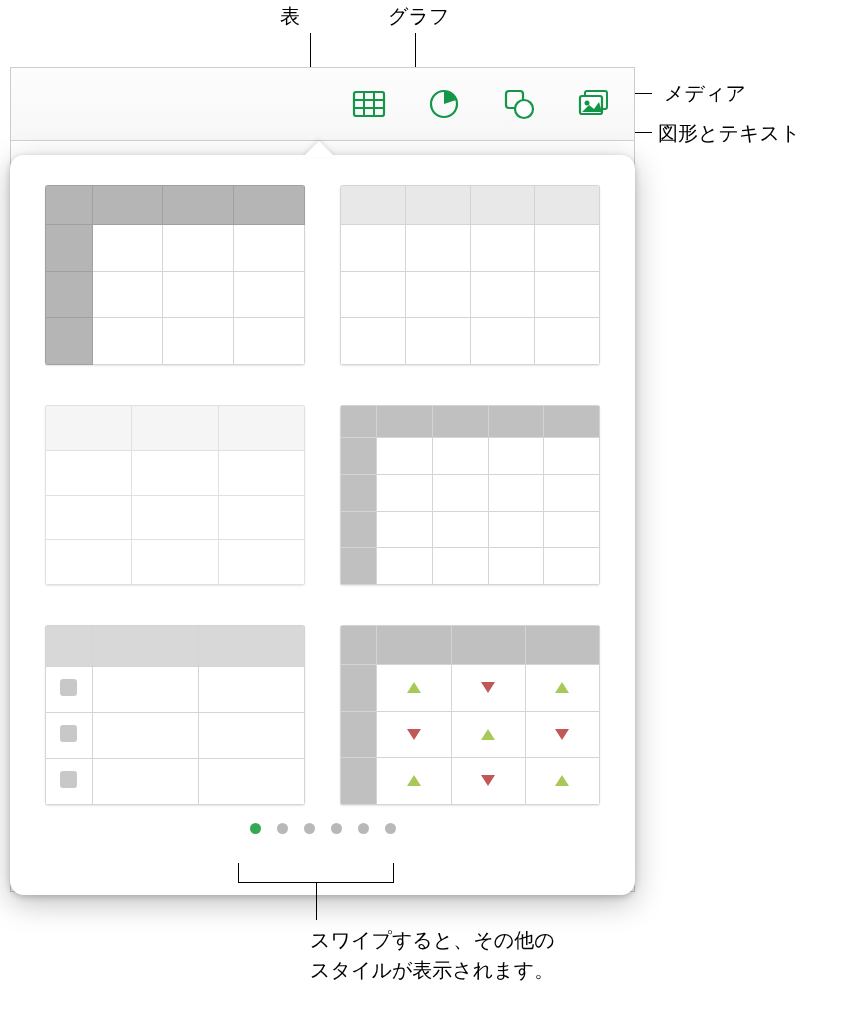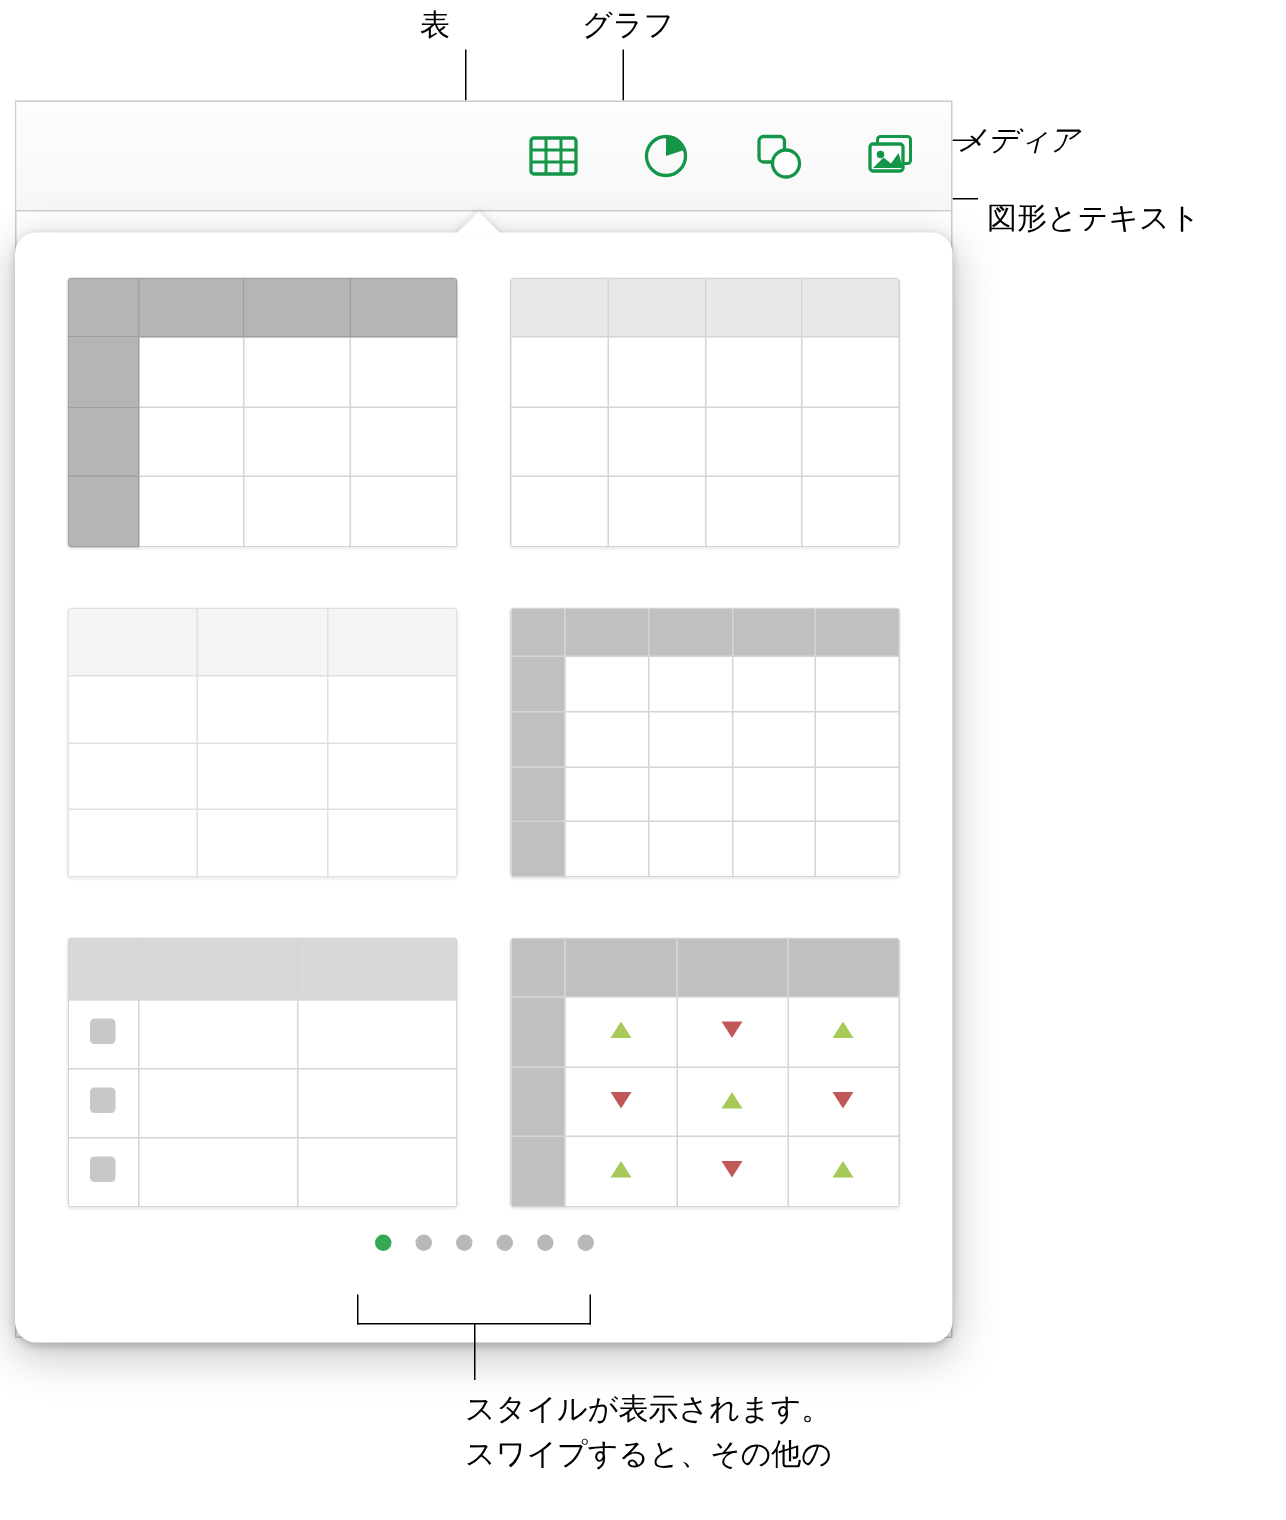--- a/index.html
+++ b/index.html
@@ -191,24 +191,24 @@
   </style>
 </head>
 <body>
 
 <div class="label" style="left:280px; top:3px;">表</div>
 <div class="label-line label-line-v" style="left:310px; top:33px; height:38px;"></div>
 
 <div class="label" style="left:388px; top:3px;">グラフ</div>
 <div class="label-line label-line-v" style="left:415px; top:33px; height:38px;"></div>
 
-<div class="label" style="left:638px; top:80px;font-style:italic;">メディア</div>
+<div class="label" style="left:664px; top:80px;">メディア</div>
 <div class="label-line label-line-h" style="left:614px; top:93px; width:38px;"></div>
 
-<div class="label" style="left:658px; top:132px;">図形とテキスト</div>
+<div class="label" style="left:658px; top:120px;">図形とテキスト</div>
 <div class="label-line label-line-h" style="left:522px; top:132px; width:130px;"></div>
 <div class="label-line label-line-v" style="left:522px; top:115px; height:18px;"></div>
 
 <div class="app-window">
   <div class="toolbar">
     <div class="toolbar-btn">
       <svg viewBox="0 0 34 34">
         <rect x="2" y="5" width="30" height="24" rx="2" fill="none" stroke="#149648" stroke-width="2.2"></rect>
         <line x1="2" y1="13" x2="32" y2="13" stroke="#149648" stroke-width="2"></line>
         <line x1="2" y1="21" x2="32" y2="21" stroke="#149648" stroke-width="2"></line>
@@ -438,15 +438,15 @@
     <span class="dot"></span>
     <span class="dot"></span>
     <span class="dot"></span>
     <span class="dot"></span>
     <span class="dot"></span>
   </div>
 </div>
 
 <div class="dots-bracket"></div>
 <div class="label" style="left:310px; top:925px; text-align:left; line-height:1.5;">
+  <div>スワイプすると、その他の</div>
   <div>スタイルが表示されます。</div>
-  <div>スワイプすると、その他の</div>
 </div>
 
 </body></html>

